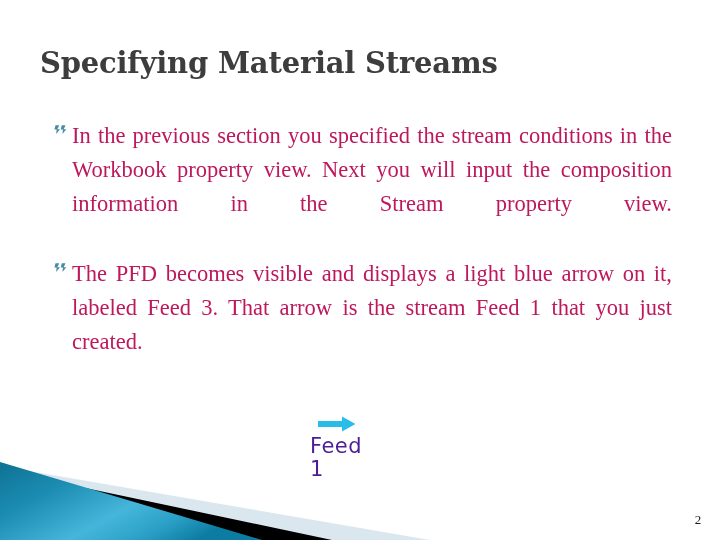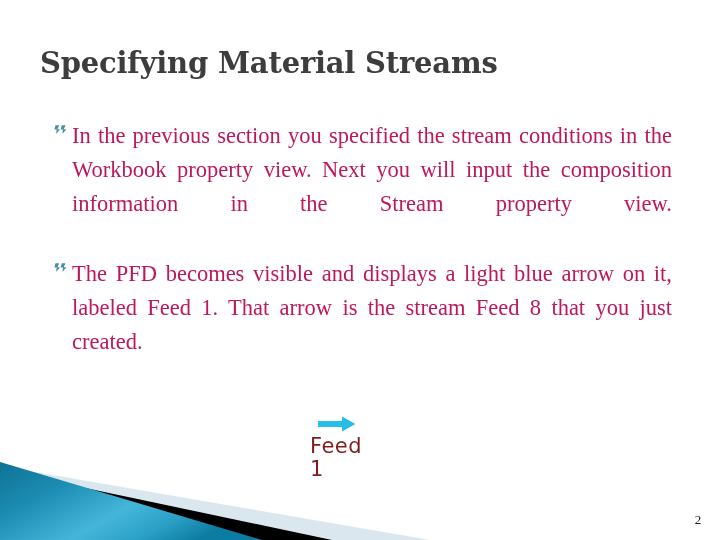--- a/index.html
+++ b/index.html
@@ -92,21 +92,21 @@
   #feed-arrow-icon {
     position: absolute;
     left: 10px;
     top: 6px;
   }
   .feed-label {
     position: absolute;
     font-family: "DejaVu Sans", "Liberation Sans", sans-serif;
     font-size: 21px;
     line-height: 21px;
-    color: #7f1d1d;
+    color: #4c1d95;
     letter-spacing: 0.5px;
   }
   #feed-label-name { left: 2px; top: 26px; }
   #feed-label-number { left: 2px; top: 49px; }
 
   
   #decoration {
     position: absolute;
     left: 0;
     top: 0;
@@ -146,21 +146,21 @@
       <div class="bullet-text">In the previous section you specified the stream conditions in the Workbook property view. Next you will input the composition information in the Stream property view.</div>
     </div>
 
     <div class="bullet-row">
       <span class="bullet-mark">
         <svg width="14" height="12" viewBox="0 0 14 12" aria-hidden="true">
           <path d="M1.5 1.2 L5.2 1.2 L3.4 5.2 L6.0 5.2 L2.2 10.0 L2.6 5.6 L0.4 5.6 Z" fill="#4a8ca6"></path>
           <path d="M7.8 1.2 L11.5 1.2 L9.7 5.2 L12.3 5.2 L8.5 10.0 L8.9 5.6 L6.7 5.6 Z" fill="#4a8ca6"></path>
         </svg>
       </span>
-      <div class="bullet-text">The PFD becomes visible and displays a light blue arrow on it, labeled Feed 1. That arrow is the stream Feed 8 that you just created.</div>
+      <div class="bullet-text">The PFD becomes visible and displays a light blue arrow on it, labeled Feed 3. That arrow is the stream Feed 1 that you just created.</div>
     </div>
 
   </div>
 
   <div id="pfd-graphic">
     <span id="feed-arrow-icon">
       <svg width="38" height="16" viewBox="0 0 38 16" aria-hidden="true">
         <path d="M0 5.0 L24 5.0 L24 0.6 L37.5 8.0 L24 15.4 L24 11.0 L0 11.0 Z" fill="#27bde8"></path>
       </svg>
     </span>

